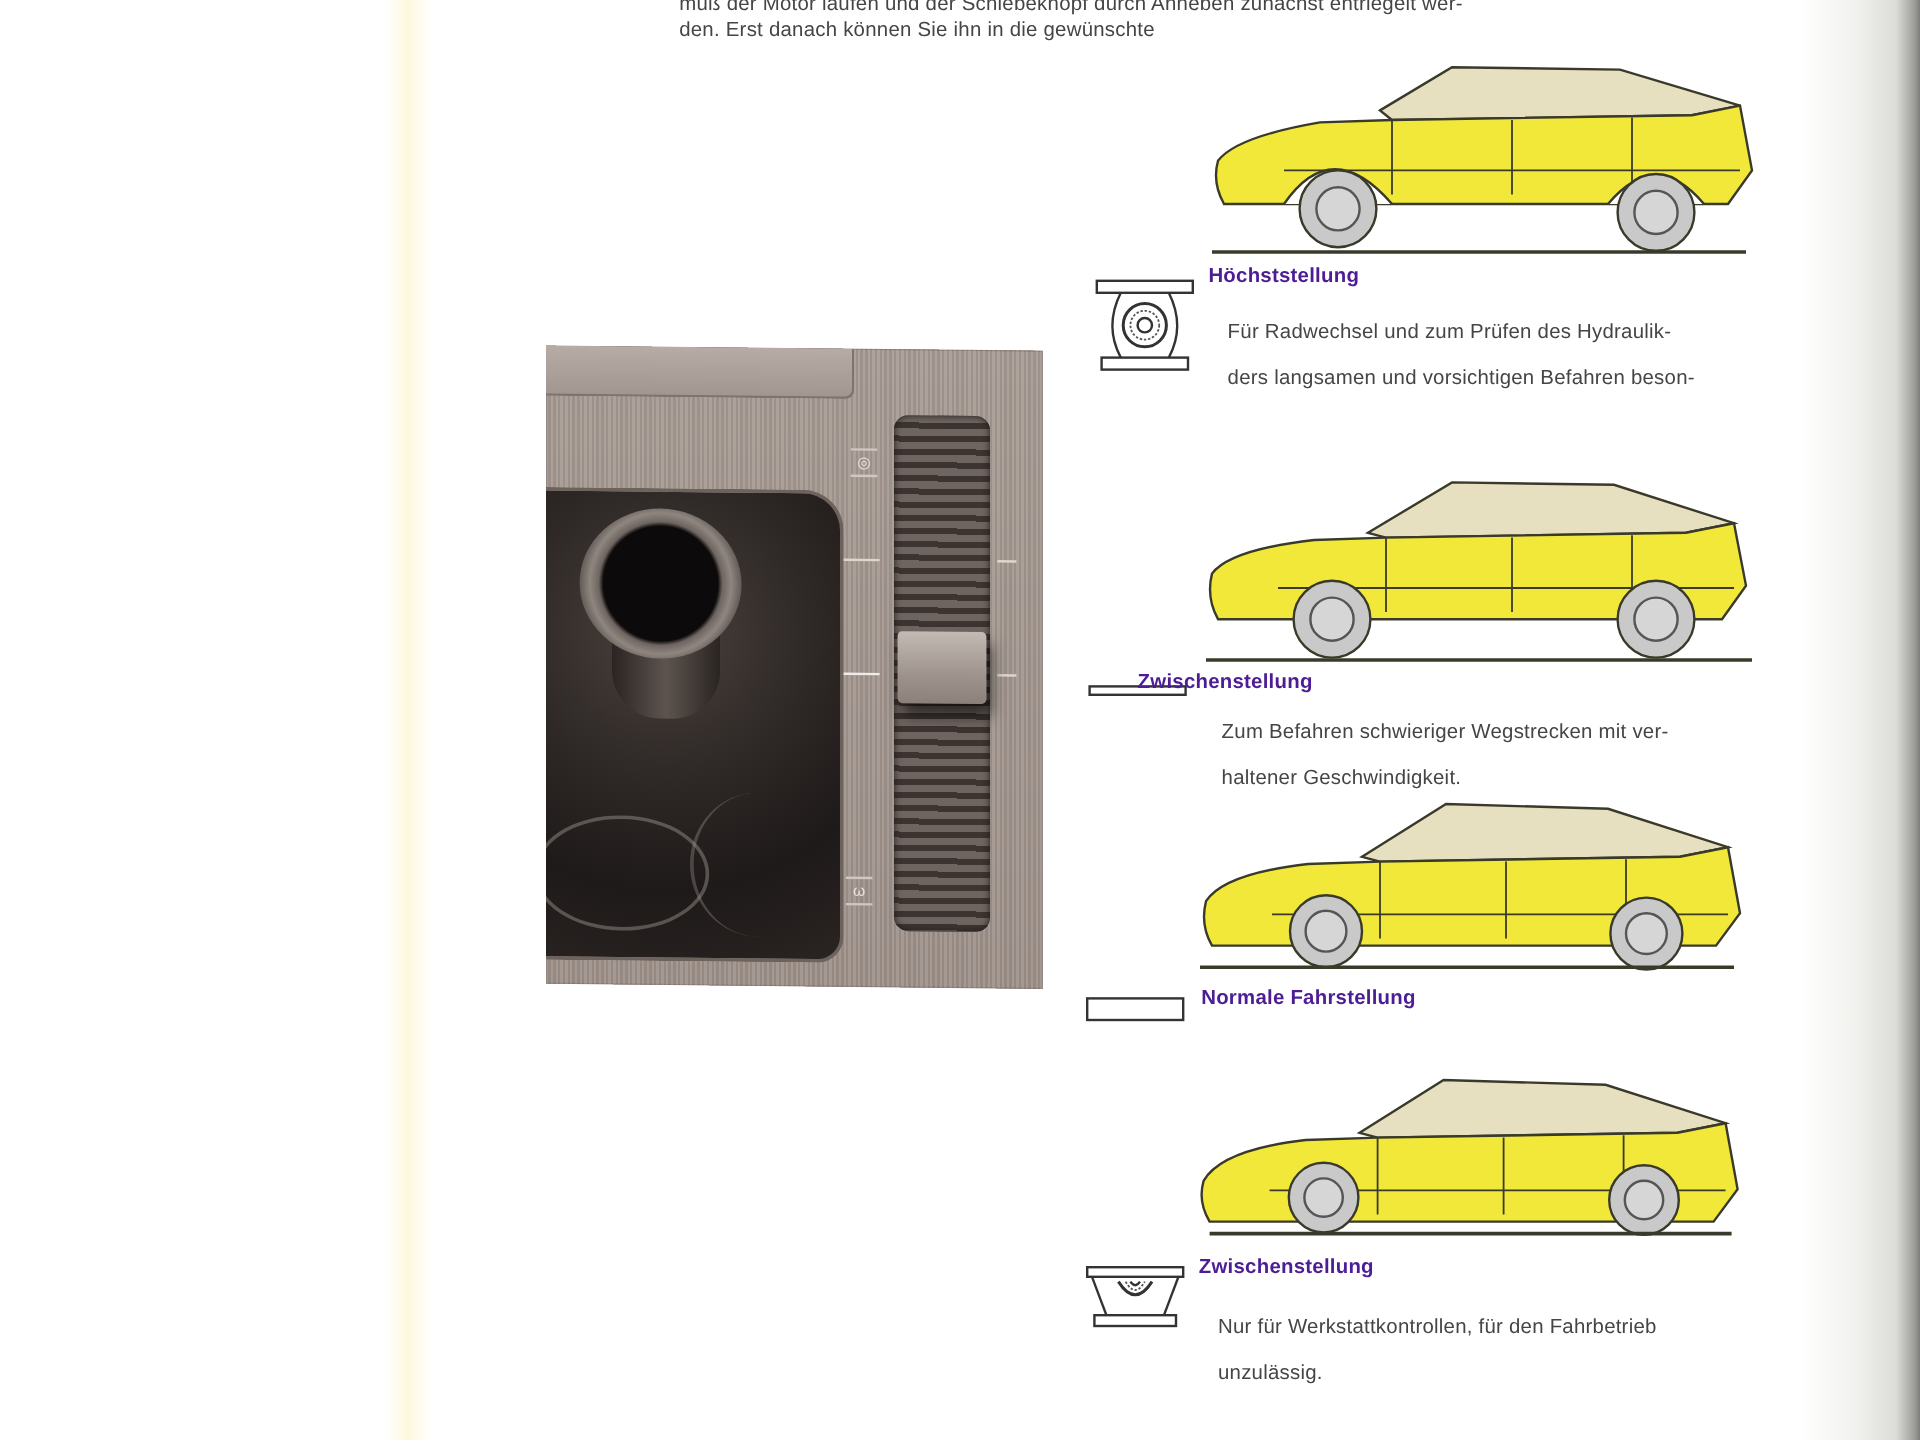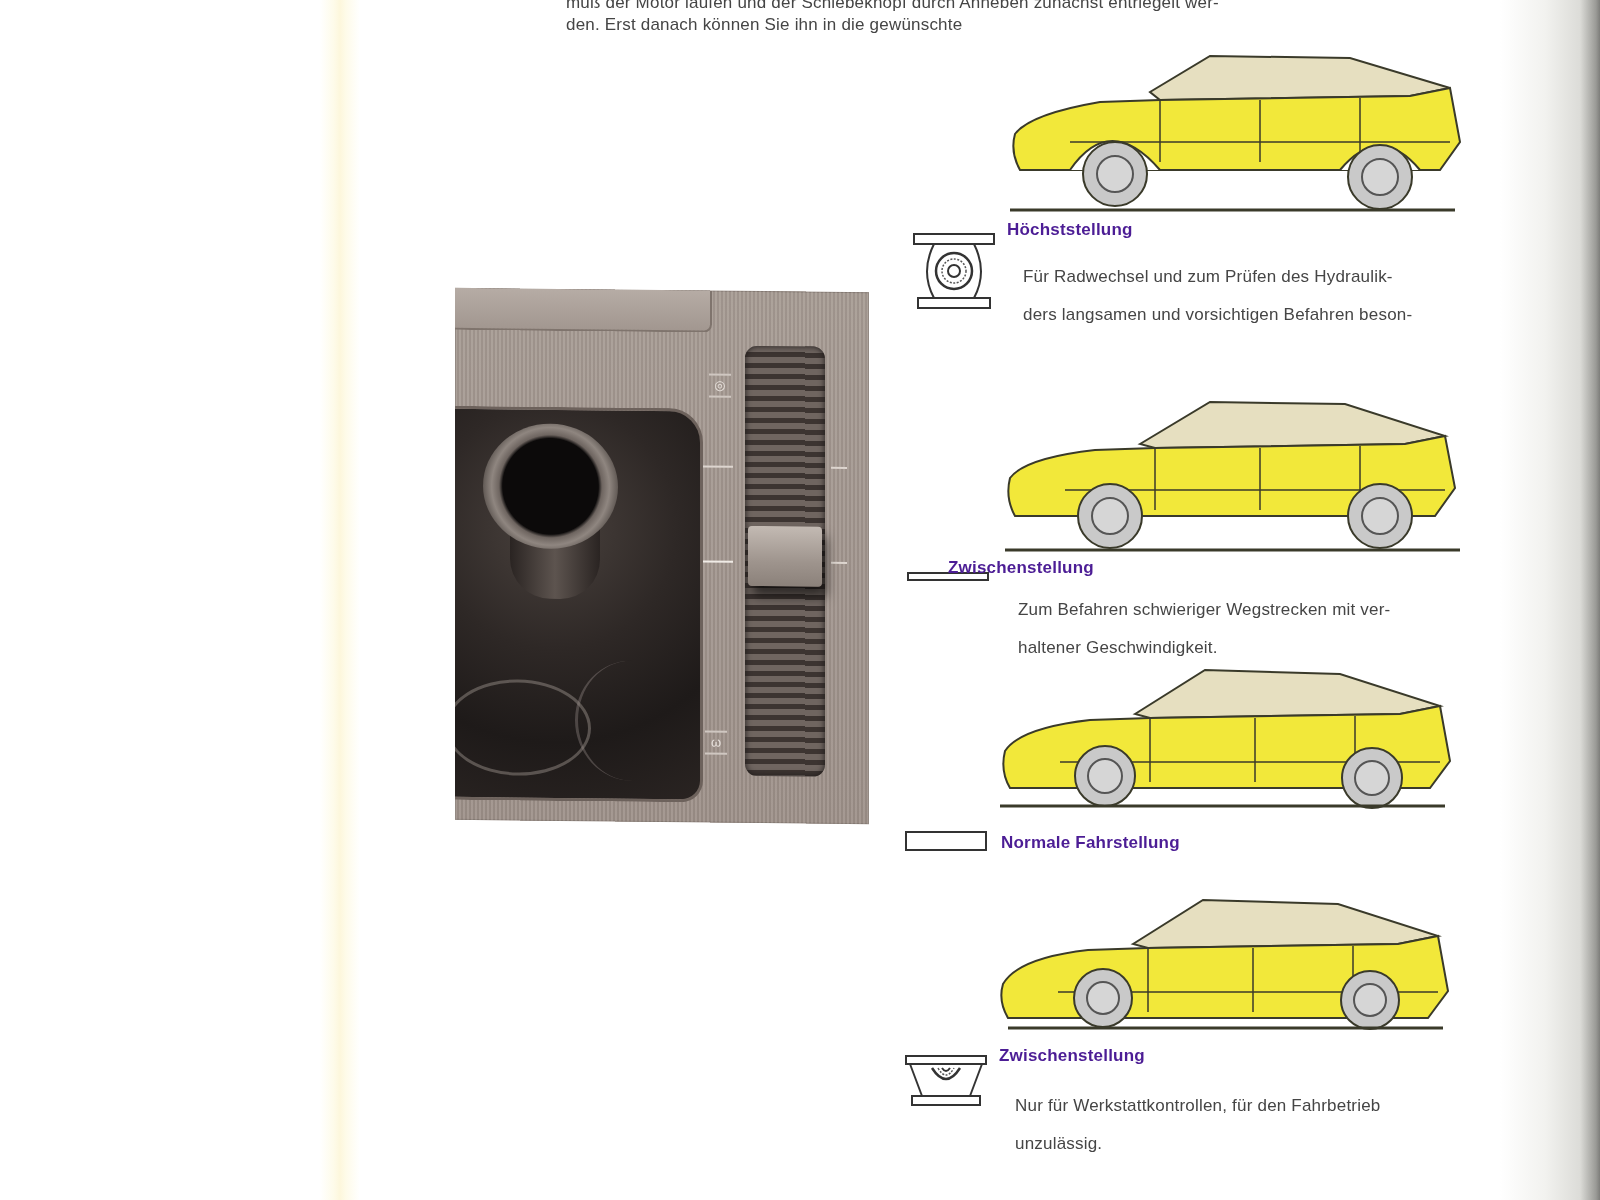--- a/index.html
+++ b/index.html
@@ -220,21 +220,21 @@
 <div class="pos-desc" style="left:1002px; top:583px; width:480px;">
   <p>Zum Befahren schwieriger Wegstrecken mit ver-</p>
   <p>haltener Geschwindigkeit.</p>
 </div>
 
 <div class="pos-icon" style="left:904px; top:830px;">
   <svg width="84" height="22" viewBox="0 0 84 22">
     <rect x="2" y="2" width="80" height="18" fill="none" stroke="#333" stroke-width="2"></rect>
   </svg>
 </div>
-<div class="pos-title" style="left:1001px; top:822px;margin-top:11px;">Normale Fahrstellung</div>
+<div class="pos-title" style="left:1001px; top:822px;">Normale Fahrstellung</div>
 
 <div class="pos-icon" style="left:902px; top:1052px;">
   <svg width="88" height="56" viewBox="0 0 88 56">
     <rect x="4" y="4" width="80" height="8" fill="none" stroke="#333" stroke-width="2"></rect>
     <rect x="10" y="44" width="68" height="9" fill="none" stroke="#333" stroke-width="2"></rect>
     <line x1="8" y1="12" x2="20" y2="44" stroke="#333" stroke-width="2"></line>
     <line x1="80" y1="12" x2="68" y2="44" stroke="#333" stroke-width="2"></line>
     <path d="M30,16 Q44,38 58,16" fill="none" stroke="#333" stroke-width="2.5"></path>
     <path d="M36,16 Q44,30 52,16" fill="none" stroke="#555" stroke-width="1.5" stroke-dasharray="2 1.5"></path>
     <path d="M40,16 Q44,22 48,16" fill="none" stroke="#333" stroke-width="2"></path>

